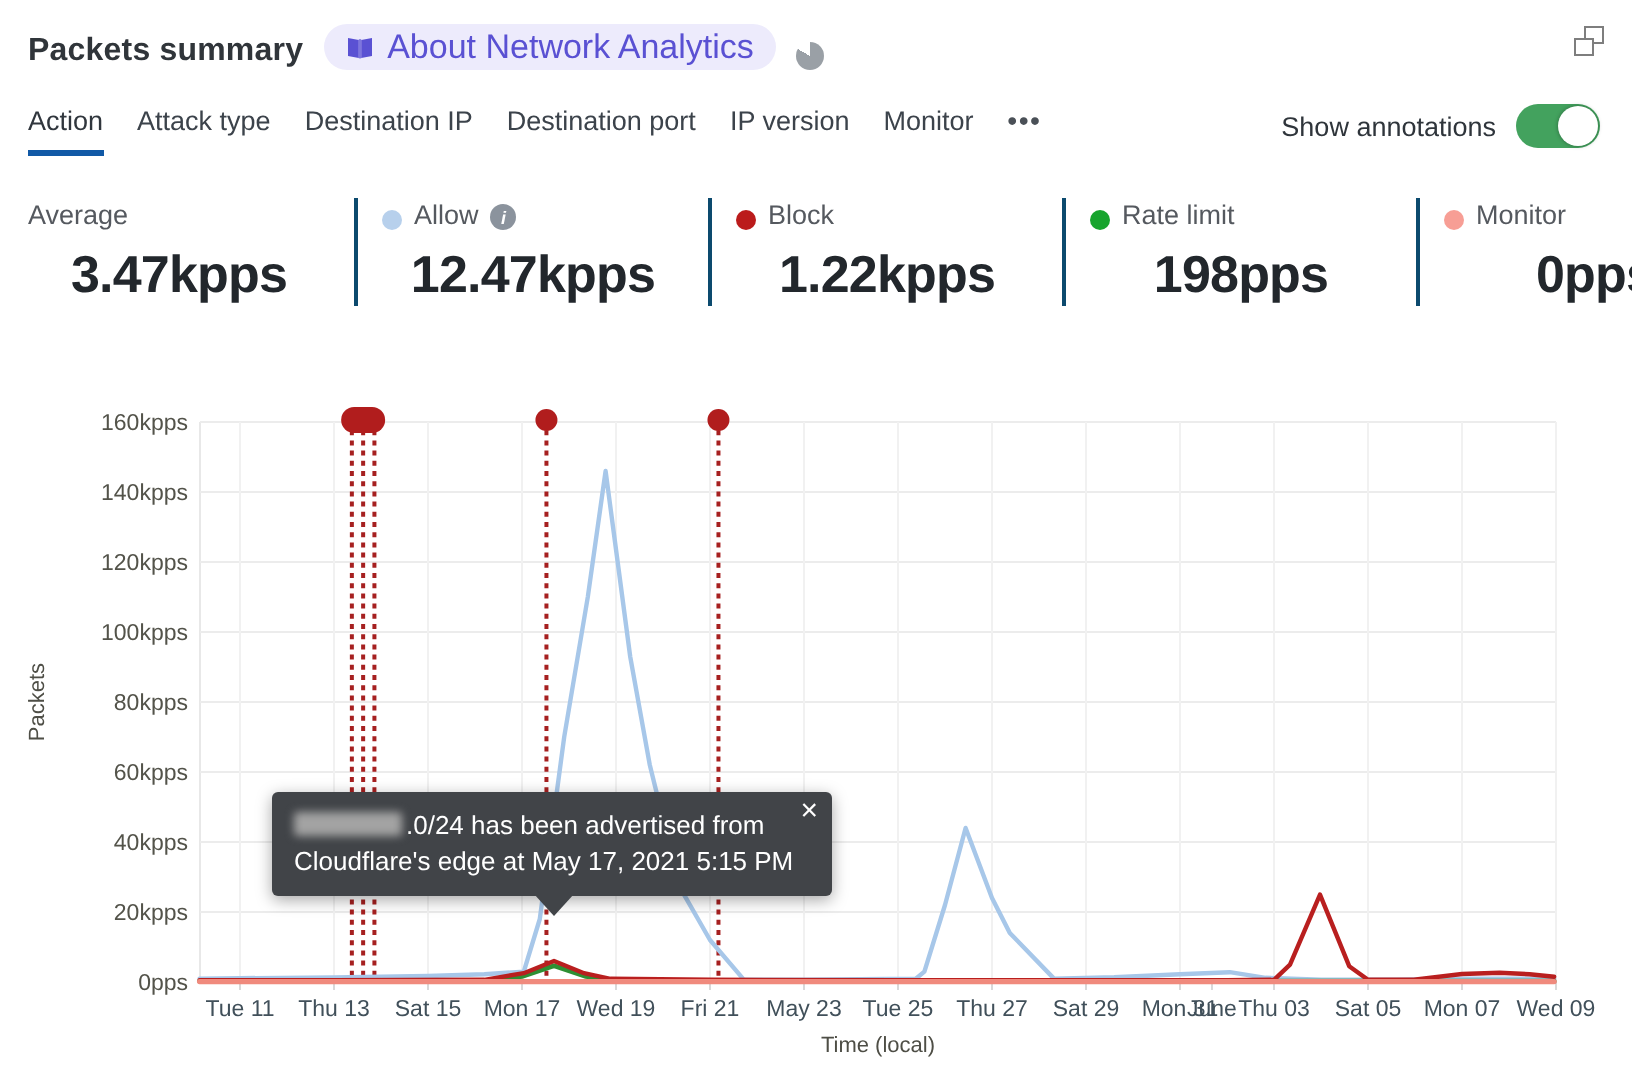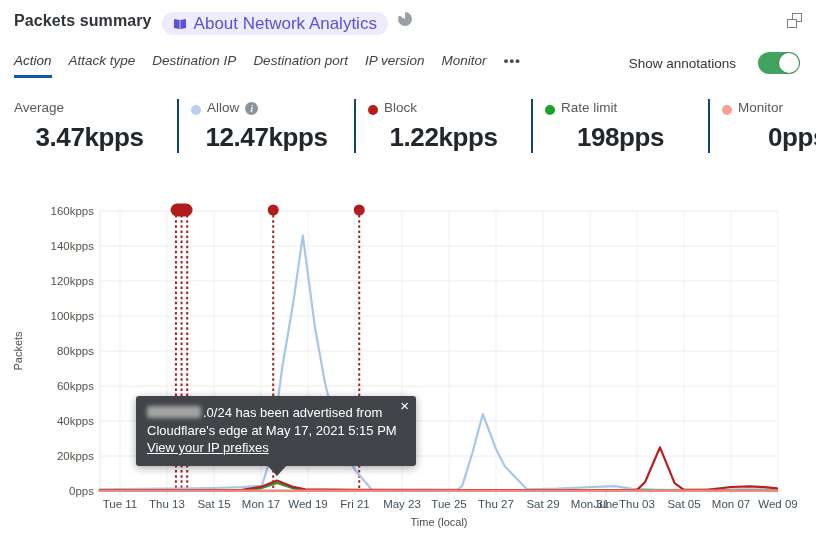--- a/index.html
+++ b/index.html
@@ -1,36 +1,36 @@
 <!DOCTYPE html>
 <html><head>
 <meta charset="utf-8">
 <style>
   html,body{margin:0;padding:0;background:#fff;}
   .app{position:relative;width:816px;height:545px;background:#fff;overflow:hidden;
        font-family:"Liberation Sans",sans-serif;color:#33383d;}
   
-  .hdr{position:absolute;left:14px;top:12px;display:flex;align-items:flex-start;gap:10px;}
+  .hdr{position:absolute;left:14px;top:12px;display:flex;align-items:flex-end;gap:10px;}
   .title{font-size:16px;font-weight:700;color:#30353a;letter-spacing:.1px;}
   .badge{display:inline-flex;align-items:center;gap:7px;background:#edebfc;color:#5a51d3;
          border-radius:12px;height:23px;padding:0 11px;font-size:17px;cursor:pointer;}
   .badge svg{display:block;}
   .pie{width:14px;height:14px;border-radius:50%;
        background:conic-gradient(from 300deg,#ffffff 0 62deg,#9aa0a6 62deg 360deg);}
   .popout{position:absolute;right:14px;top:13px;width:15px;height:15px;display:block;cursor:pointer;}
   .popout .sq{position:absolute;box-sizing:border-box;border:1.6px solid #7e7e7e;width:10px;height:9px;}
   .popout .back{right:0;top:0;}
   .popout .front{left:0;bottom:0;background:#fff;}
   
   .tabs{position:absolute;left:14px;top:53px;display:flex;gap:17px;font-size:13.5px;color:#3c434b;}
-  .tab{padding-bottom:7px;cursor:pointer;border-bottom:3px solid transparent;white-space:nowrap;font-style:italic;}
+  .tab{padding-bottom:7px;cursor:pointer;border-bottom:3px solid transparent;white-space:nowrap;}
   .tab.active{border-bottom-color:#1159a6;color:#30363d;}
   .tab.more{letter-spacing:1px;color:#4a5057;font-weight:700;}
   
-  .annot{position:absolute;right:16px;top:52px;display:flex;align-items:center;gap:22px;}
+  .annot{position:absolute;right:16px;top:52px;display:flex;align-items:center;gap:10px;}
   .annot .lbl{font-size:13.5px;color:#2f353b;}
   .toggle{width:42px;height:22px;border-radius:11px;background:#43a25e;position:relative;cursor:pointer;}
   .knob{position:absolute;right:1px;top:1px;width:20px;height:20px;border-radius:50%;background:#fff;
         box-shadow:0 0 2px rgba(0,0,0,.35);}
   
   .stats{position:absolute;left:14px;top:99px;display:flex;}
   .stat{width:151px;padding-right:12px;}
   .stat + .stat{border-left:2px solid #0c4a6e;padding-left:12px;}
   .stat-head{display:flex;align-items:flex-end;gap:6px;height:16px;font-size:13.5px;color:#55595f;}
   .dot{width:10px;height:10px;border-radius:50%;display:inline-block;}
@@ -215,17 +215,16 @@
         <rect x="170.57" y="13.5" width="22" height="13" rx="6.5" fill="#b11d1d"></rect>
         <circle cx="273.22" cy="20" r="5.5" fill="#b11d1d"></circle>
         <circle cx="359.23" cy="20" r="5.5" fill="#b11d1d"></circle>
       </g>
     </svg>
 
   <div class="tip">
     <span class="close">×</span>
     <div><span class="blur"></span><span>.0/24 has been advertised from</span></div>
     <div>Cloudflare's edge at May 17, 2021 5:15 PM</div>
-    <div><a href="#">View your IP prefixes</a></div>
     <span class="arrow"></span>
   </div>
 
 </div>
 
 </body></html>

